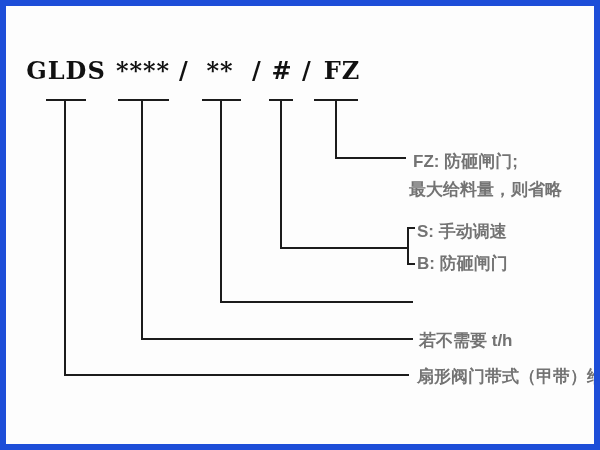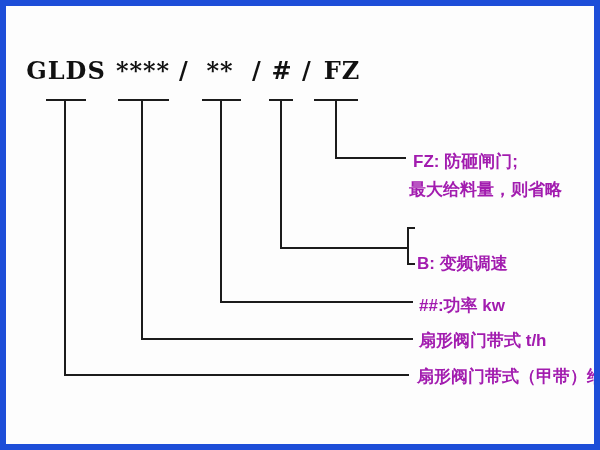--- a/index.html
+++ b/index.html
@@ -37,21 +37,21 @@
   }
   .hline { height: 2px; }
   .vline { width: 2px; }
   
   .label {
     position: absolute;
     font-family: "Liberation Sans", sans-serif;
     font-weight: 700;
     font-size: 17px;
     line-height: 20px;
-    color: #a21caf;
+    color: #737373;
     white-space: nowrap;
   }
 </style>
 </head>
 <body>
 
 <div id="stage">
 
   <span class="code-part" style="left:60px">GLDS</span>
   <span class="code-part" style="left:137px">****</span>
@@ -71,27 +71,27 @@
   <div class="vline" style="left:329px; top:93px;  height:60px"></div>
   <div class="hline" style="left:329px; top:151px; width:71px"></div>
   <div class="label" style="left:407px; top:146px">FZ: 防砸闸门;</div>
   <div class="label" style="left:403px; top:174px">最大给料量，则省略</div>
 
   <div class="vline" style="left:274px; top:93px;  height:150px"></div>
   <div class="hline" style="left:274px; top:241px; width:129px"></div>
   <div class="vline" style="left:401px; top:221px; height:38px"></div>
   <div class="hline" style="left:401px; top:221px; width:8px"></div>
   <div class="hline" style="left:401px; top:257px; width:8px"></div>
-  <div class="label" style="left:411px; top:248px">B: 变频调速</div>
+  <div class="label" style="left:411px; top:216px">S: 手动调速</div>
+  <div class="label" style="left:411px; top:248px">B: 防砸闸门</div>
 
   <div class="vline" style="left:214px; top:93px;  height:204px"></div>
   <div class="hline" style="left:214px; top:295px; width:193px"></div>
-  <div class="label" style="left:413px; top:290px">##:功率 kw</div>
 
   <div class="vline" style="left:135px; top:93px;  height:241px"></div>
   <div class="hline" style="left:135px; top:332px; width:272px"></div>
-  <div class="label" style="left:413px; top:325px">扇形阀门带式 t/h</div>
+  <div class="label" style="left:413px; top:325px">若不需要 t/h</div>
 
   <div class="vline" style="left:58px;  top:93px;  height:277px"></div>
   <div class="hline" style="left:58px;  top:368px; width:345px"></div>
   <div class="label" style="left:411px; top:361px">扇形阀门带式（甲带）给料机</div>
 
 </div>
 
 </body></html>

